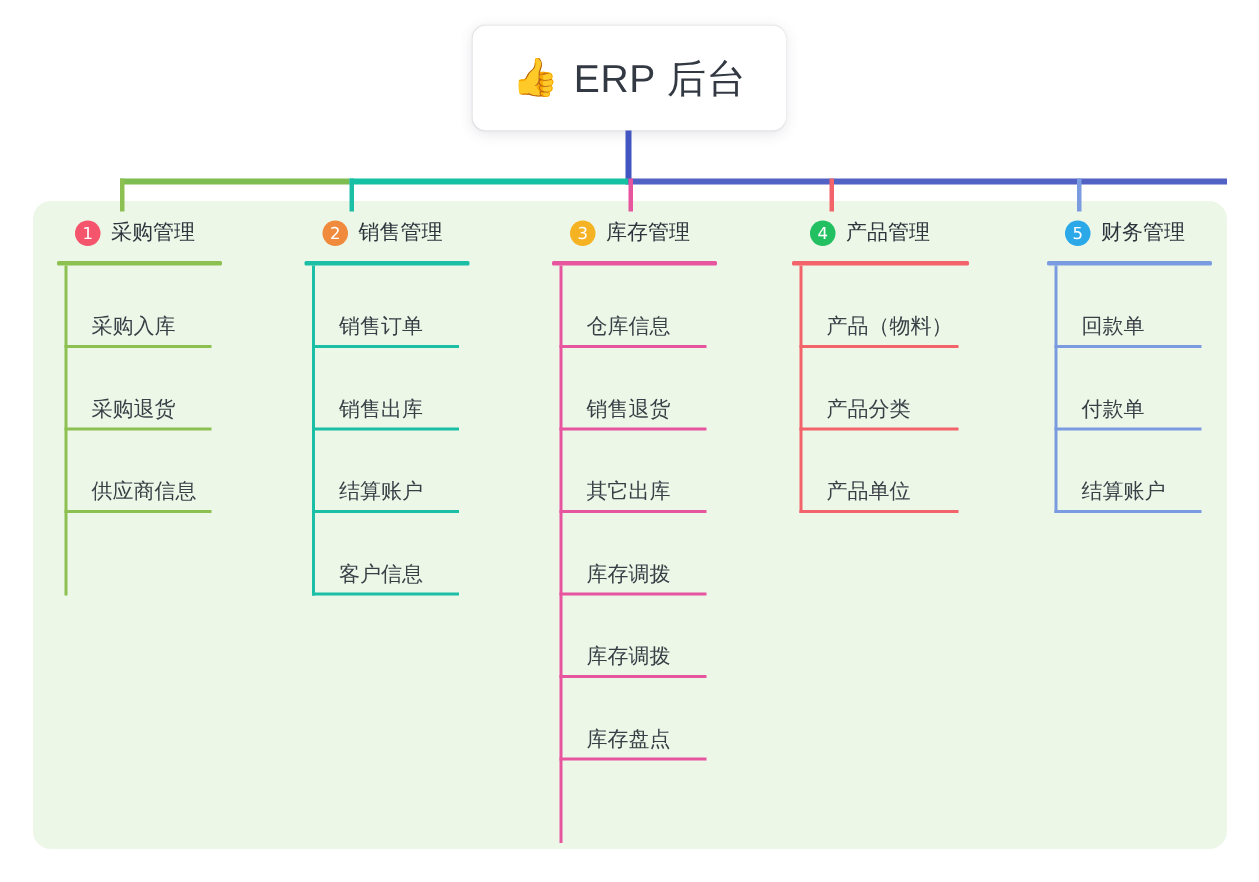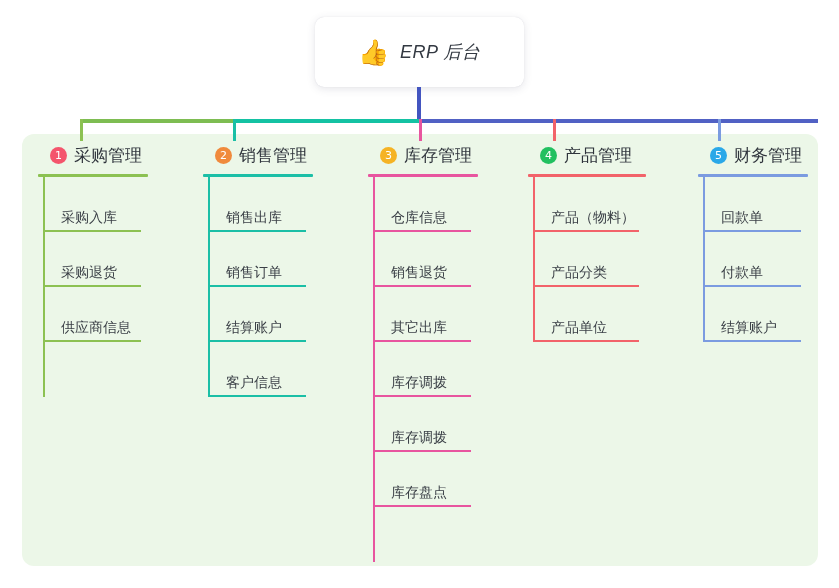--- a/index.html
+++ b/index.html
@@ -37,25 +37,24 @@
     gap: 10px;
     box-sizing: border-box;
   }
   #root-node .thumb {
     font-size: 25px;
     line-height: 1;
     color: #f2b233;
     display: inline-block;
   }
   #root-node .root-label {
-    font-size: 18px;
+    font-size: 26px;
     color: #333942;
     letter-spacing: 0.5px;
     white-space: nowrap;
-    font-style: italic;
   }
 
   
   .conn {
     position: absolute;
   }
 
   
   #panel {
     position: absolute;
@@ -85,21 +84,21 @@
     height: 17px;
     border-radius: 50%;
     color: #ffffff;
     font-size: 11px;
     line-height: 17px;
     text-align: center;
     flex: 0 0 auto;
     font-family: "DejaVu Sans", sans-serif;
   }
   .col-title {
-    font-size: 17px;
+    font-size: 14px;
     color: #2f343c;
     white-space: nowrap;
   }
   .col-rule {
     height: 3px;
     border-radius: 1px;
     margin-top: 5px;
   }
   .col-body {
     position: relative;
@@ -181,25 +180,25 @@
       </div>
       <div class="column" style="left: 203px; width: 110px;">
         <div class="col-header">
           <span class="badge" style="background: rgb(240, 138, 60);">2</span>
           <span class="col-title">销售管理</span>
         </div>
         <div class="col-rule" style="background: rgb(27, 191, 166); width: 110px;"></div>
         <div class="col-body" style="height: 220px;">
           <div class="spine" style="background: rgb(27, 191, 166); height: 220px;"></div>
           <div class="leaf">
+            <span class="leaf-label">销售订单</span>
+            <div class="leaf-rule" style="background: rgb(27, 191, 166); width: 98px;"></div>
+          </div>
+          <div class="leaf">
             <span class="leaf-label">销售出库</span>
-            <div class="leaf-rule" style="background: rgb(27, 191, 166); width: 98px;"></div>
-          </div>
-          <div class="leaf">
-            <span class="leaf-label">销售订单</span>
             <div class="leaf-rule" style="background: rgb(27, 191, 166); width: 98px;"></div>
           </div>
           <div class="leaf">
             <span class="leaf-label">结算账户</span>
             <div class="leaf-rule" style="background: rgb(27, 191, 166); width: 98px;"></div>
           </div>
           <div class="leaf">
             <span class="leaf-label">客户信息</span>
             <div class="leaf-rule" style="background: rgb(27, 191, 166); width: 98px;"></div>
           </div>

